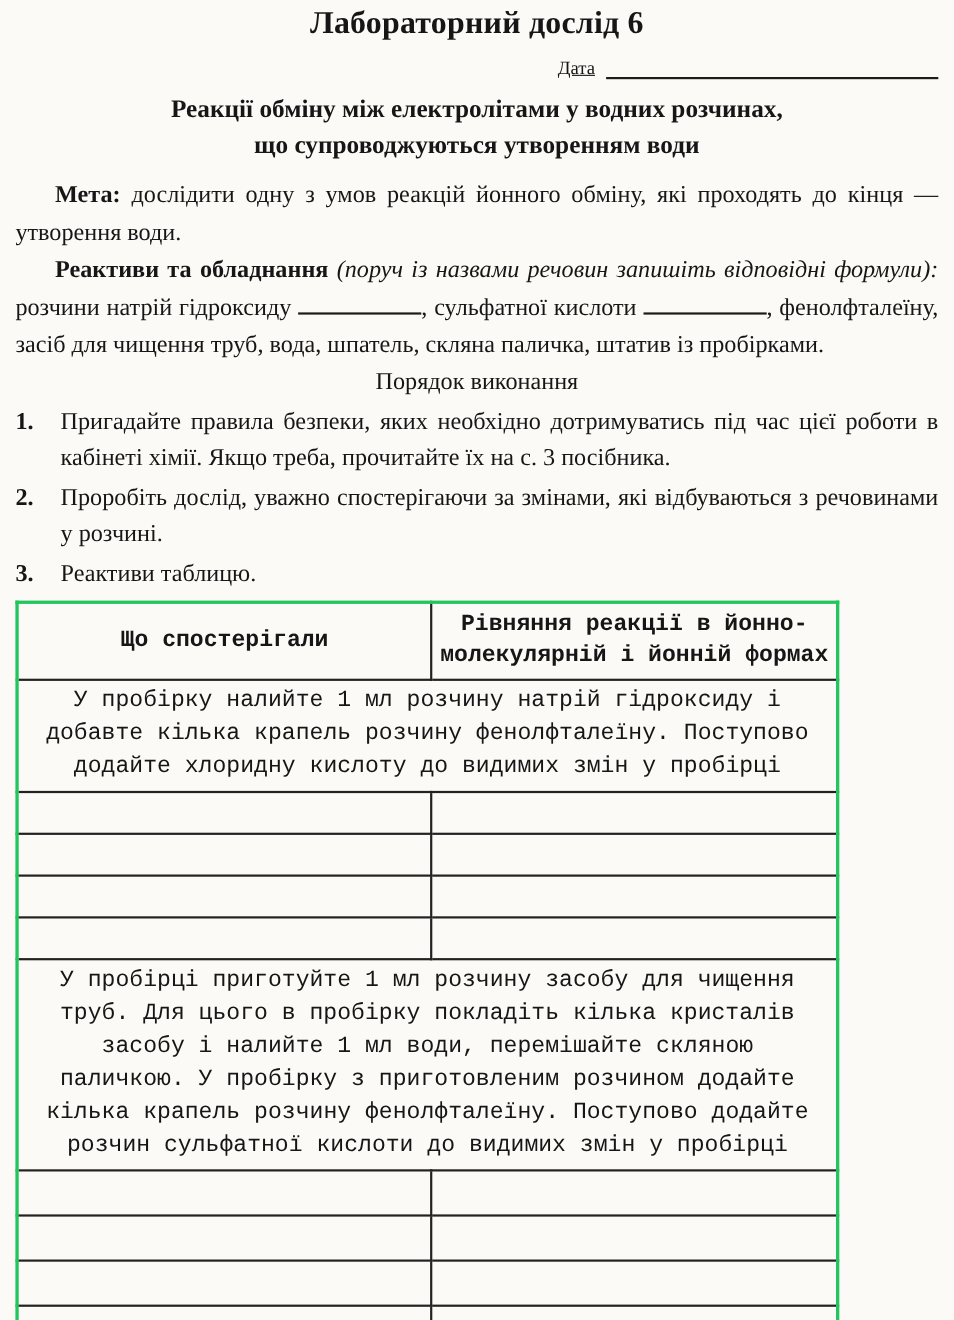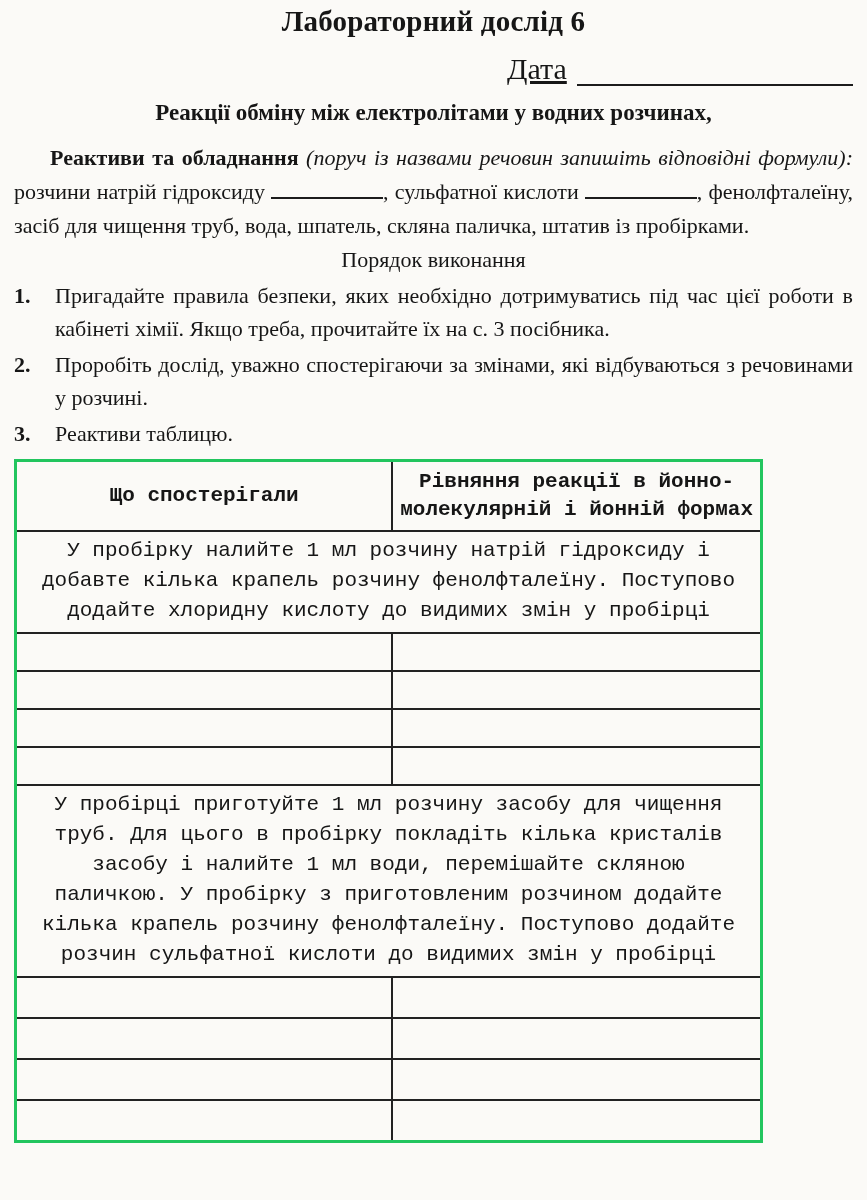--- a/index.html
+++ b/index.html
@@ -18,21 +18,21 @@
     margin-top: 2px;
     letter-spacing: 0.2px;
   }
 
   .date-row {
     display: flex;
     align-items: flex-end;
     margin-left: auto;
     margin-top: 14px;
     width: 346px;
-    font-size: 30px;
+    font-size: 17px;
     text-decoration: underline;
   }
   .date-label { padding-right: 10px; }
   .date-line {
     flex: 1;
     border-bottom: 2px solid #1c1c1c;
     height: 1.1em;
   }
 
   .subtitle {
@@ -119,22 +119,24 @@
 
   <h1 class="title">Лабораторний дослід 6</h1>
 
   <div class="date-row">
     <span class="date-label">Дата</span>
     <span class="date-line"></span>
   </div>
 
   <h2 class="subtitle">
     <span>Реакції обміну між електролітами у водних розчинах,</span><br>
+    <span>що супроводжуються утворенням води</span>
   </h2>
 
+  <p class="para"><b>Мета:</b><span> дослідити одну з умов реакцій йонного обміну, які проходять до кінця — утворення води.</span></p>
 
   <p class="para"><b>Реактиви та обладнання</b><i> (поруч із назвами речовин запишіть відповідні формули):</i><span> розчини натрій гідроксиду </span><span class="blank"></span><span>, сульфатної кислоти </span><span class="blank"></span><span>, фенолфталеїну, засіб для чищення труб, вода, шпатель, скляна паличка, штатив із пробірками.</span></p>
 
   <h3 class="section-heading">Порядок виконання</h3>
 
   <ol class="steps">
     <li>
       <span class="num">1.</span>
       <span class="step-text">Пригадайте правила безпеки, яких необхідно дотримуватись під час цієї роботи в кабінеті хімії. Якщо треба, прочитайте їх на с. 3 посібника.</span>
     </li>

